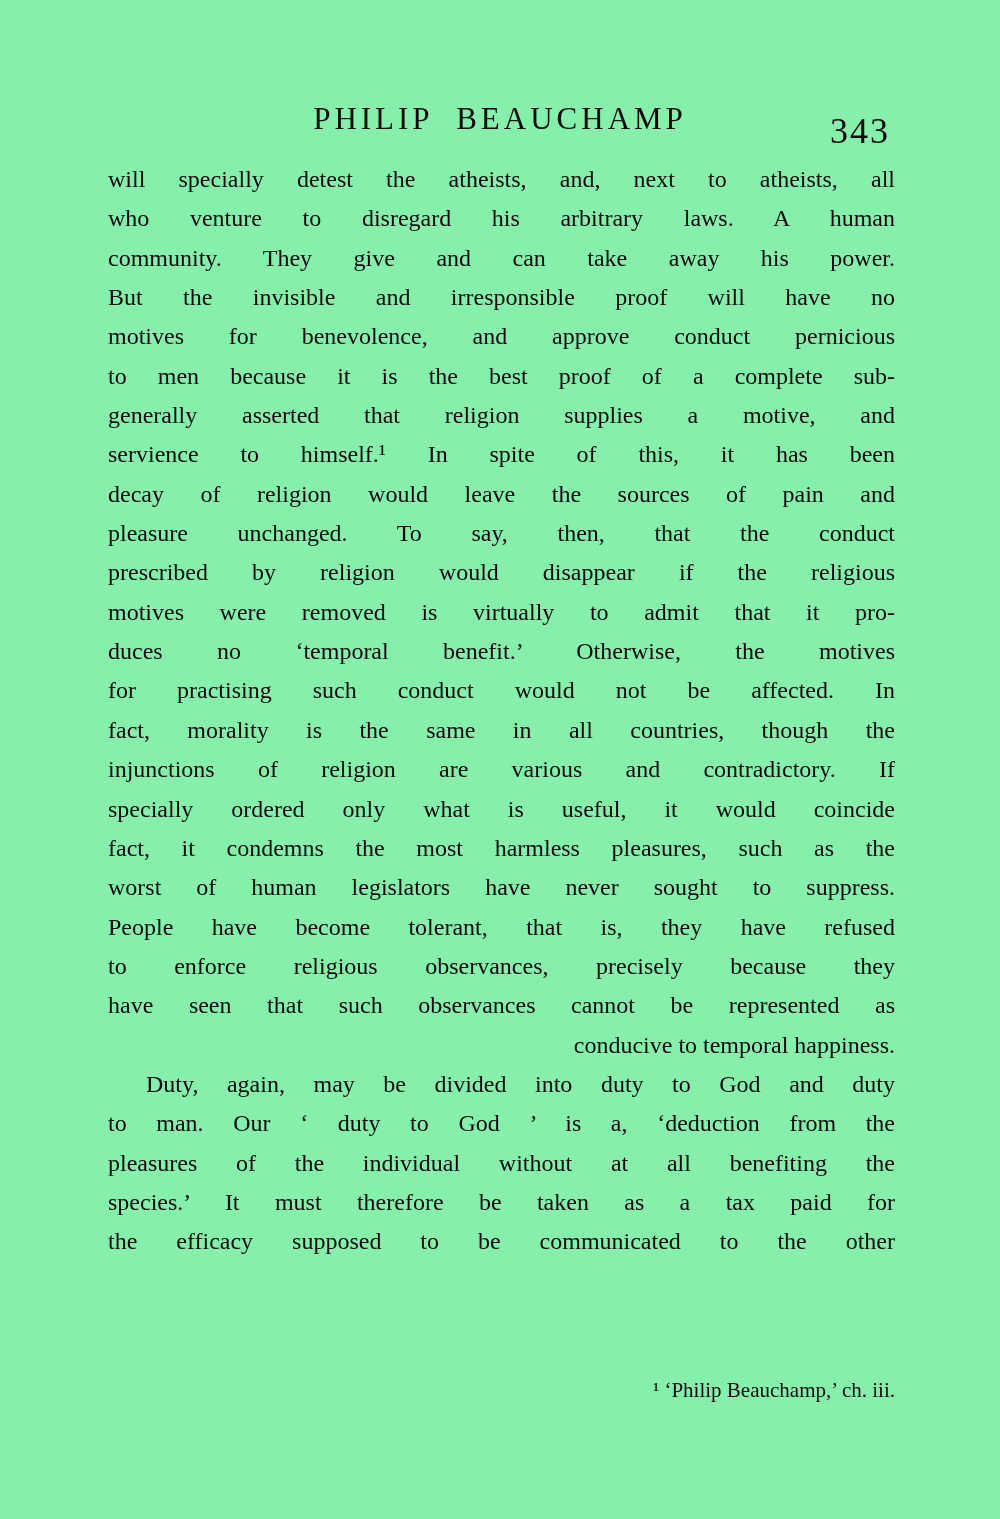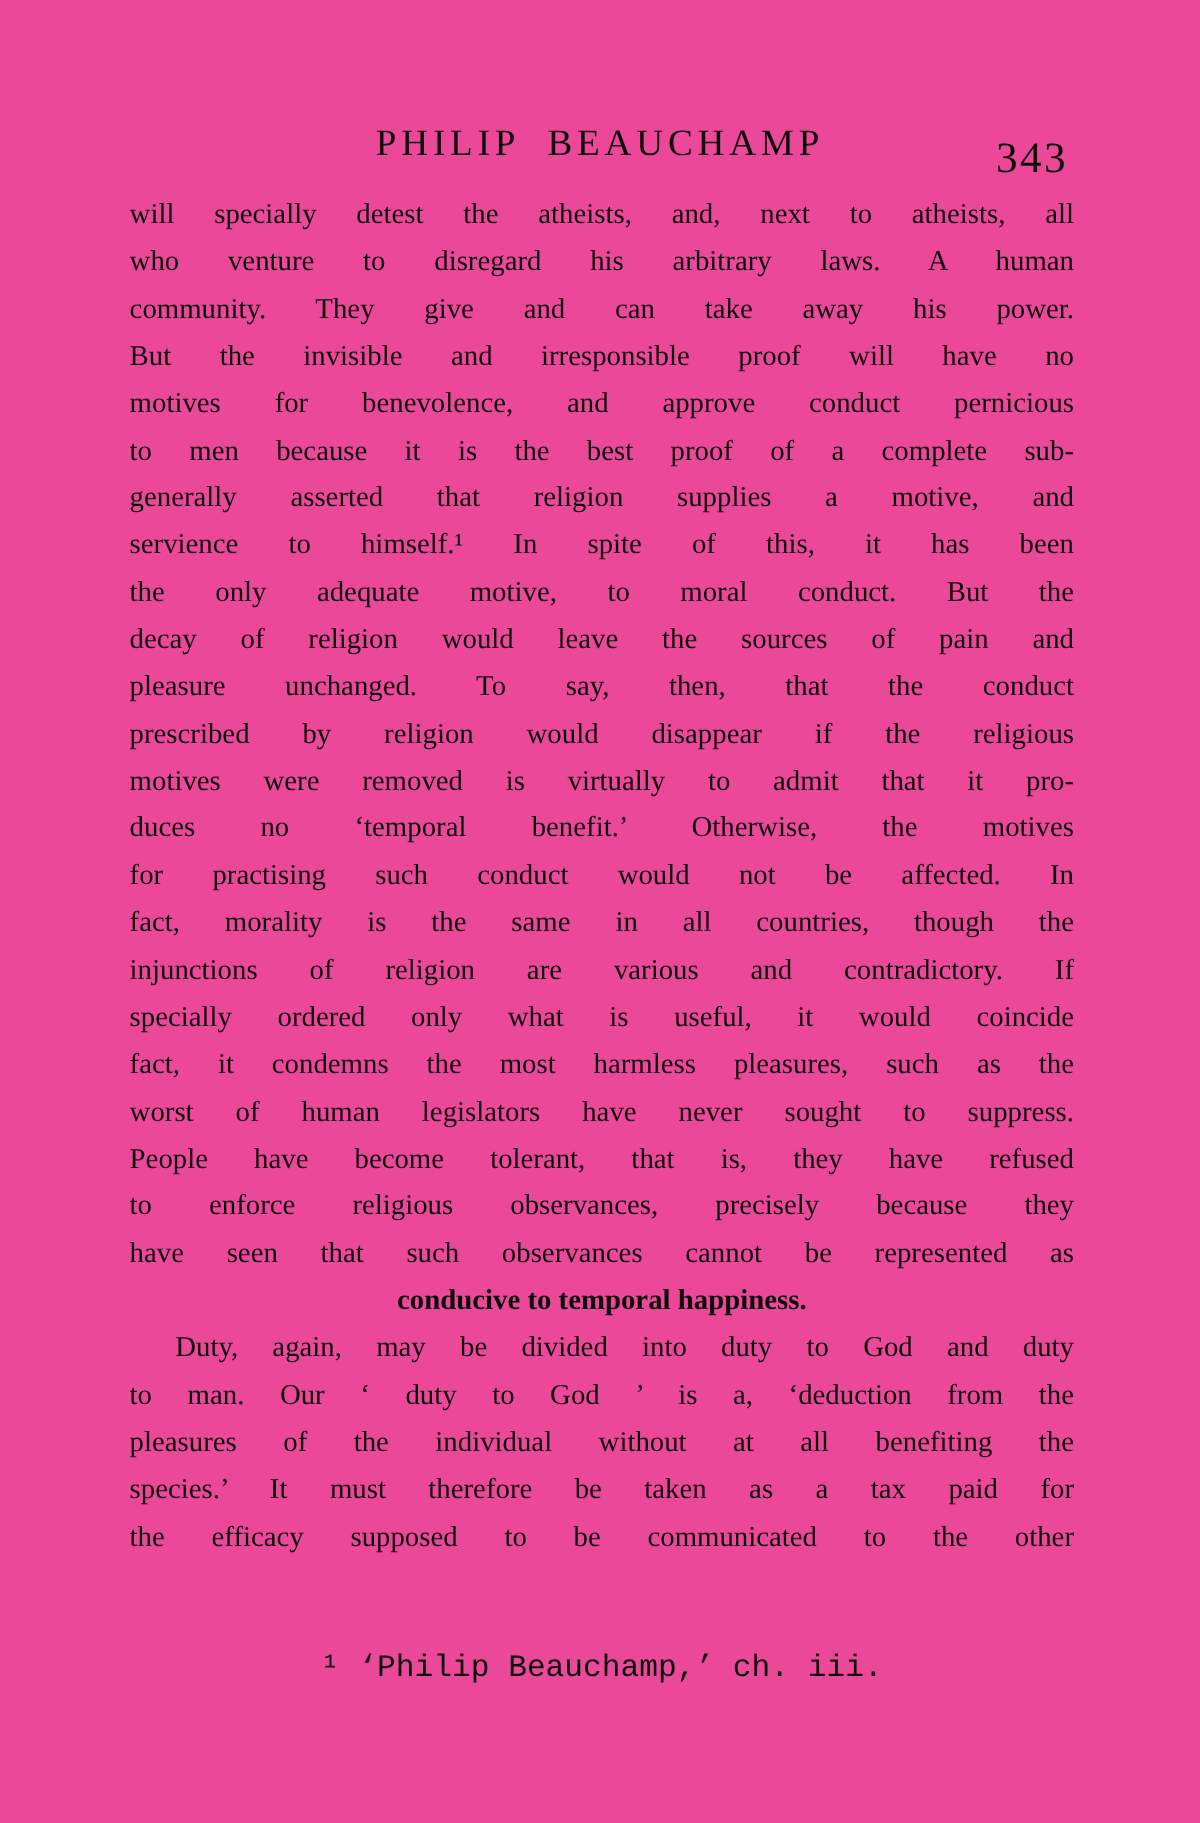--- a/index.html
+++ b/index.html
@@ -4,21 +4,21 @@
 <style>
   html, body {
     margin: 0;
     padding: 0;
     background: #ffffff;
   }
   .page {
     position: relative;
     width: 1000px;
     height: 1519px;
-    background: #ec4899;
+    background: #86efac;
     color: #0c0c0c;
     font-family: "Liberation Serif", serif;
     overflow: hidden;
   }
   .running-header {
     position: absolute;
     top: 101px;
     left: 0;
     width: 100%;
     text-align: center;
@@ -49,56 +49,53 @@
     white-space: normal;
   }
   
   .line::after {
     content: "";
     display: inline-block;
     width: 100%;
     height: 0;
   }
   .line.nj {
-    text-align: center;
-    font-weight: bold;
+    text-align: right;
   }
   .line.nj::after {
     content: none;
   }
   .line.indent {
     text-indent: 38px;
   }
   .footnote {
     position: absolute;
     top: 1376px;
     left: 108px;
     width: 787px;
-    text-align: center;
-    font-size: 26px;
+    text-align: right;
+    font-size: 21px;
     line-height: 28px;
-    font-family: Liberation Mono, monospace;
   }
 </style>
 </head>
 <body>
 
 <div class="page">
   <div class="running-header">PHILIP BEAUCHAMP</div>
   <div class="page-number">343</div>
   <div class="page-body">
       <div class="line">will specially detest the atheists, and, next to atheists, all</div>
       <div class="line">who venture to disregard his arbitrary laws. A human</div>
       <div class="line">community. They give and can take away his power.</div>
       <div class="line">But the invisible and irresponsible proof will have no</div>
       <div class="line">motives for benevolence, and approve conduct pernicious</div>
       <div class="line">to men because it is the best proof of a complete sub-</div>
       <div class="line">generally asserted that religion supplies a motive, and</div>
       <div class="line">servience to himself.¹ In spite of this, it has been</div>
-      <div class="line">the only adequate motive, to moral conduct. But the</div>
       <div class="line">decay of religion would leave the sources of pain and</div>
       <div class="line">pleasure unchanged. To say, then, that the conduct</div>
       <div class="line">prescribed by religion would disappear if the religious</div>
       <div class="line">motives were removed is virtually to admit that it pro-</div>
       <div class="line">duces no ‘temporal benefit.’ Otherwise, the motives</div>
       <div class="line">for practising such conduct would not be affected. In</div>
       <div class="line">fact, morality is the same in all countries, though the</div>
       <div class="line">injunctions of religion are various and contradictory. If</div>
       <div class="line">specially ordered only what is useful, it would coincide</div>
       <div class="line">fact, it condemns the most harmless pleasures, such as the</div>

